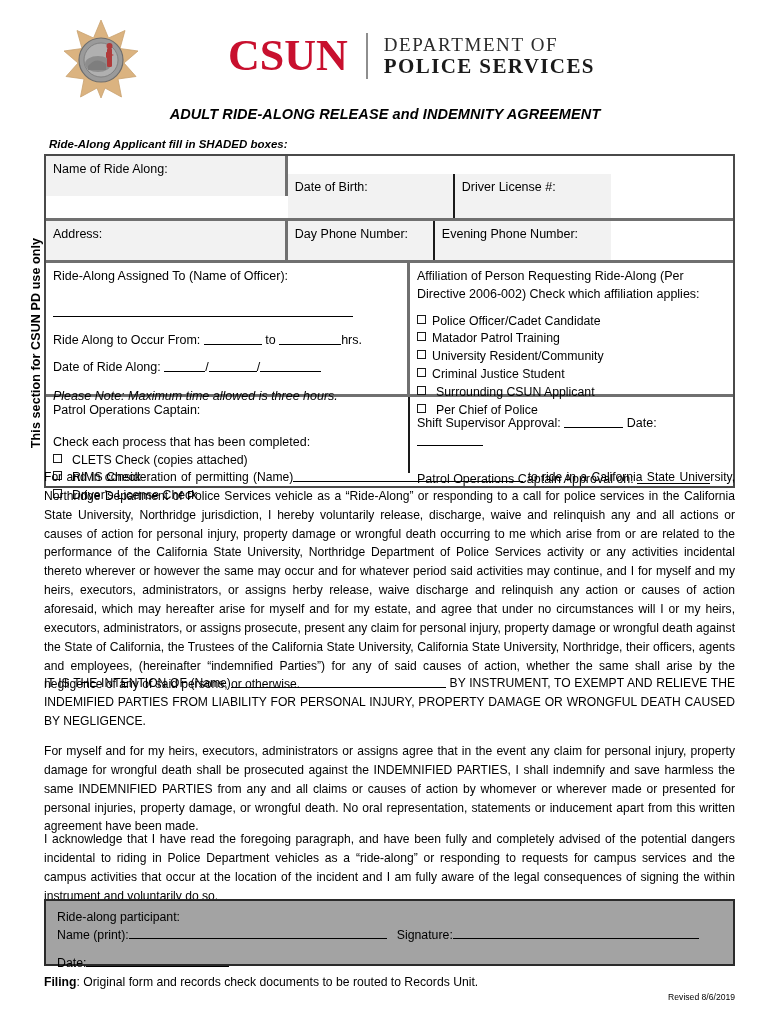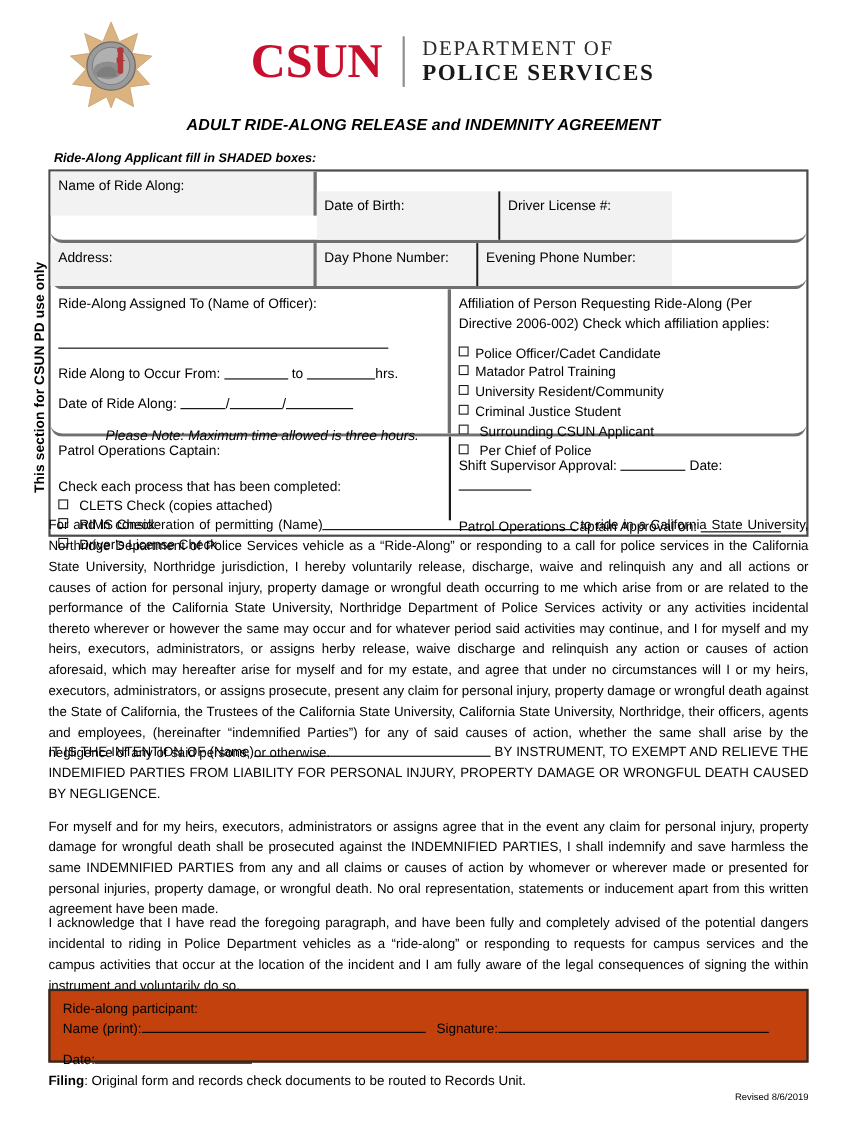--- a/index.html
+++ b/index.html
@@ -104,21 +104,20 @@
   .form-table {
     position: absolute;
     left: 44px; top: 154px;
     width: 691px;
     border: 2px solid #4a4a4a;
     box-sizing: border-box;
   }
   .trow {
     display: flex;
     box-sizing: border-box;
-    border-radius: 11px;
   }
   .trow.sep { border-bottom: 3px solid #707070; }
 
   .cell {
     box-sizing: border-box;
     padding: 5px 7px 4px 7px;
     font-size: 12.5px;
     line-height: 1.42;
   }
   .shade { background: #f2f2f2; }
@@ -146,21 +145,21 @@
   .cbox {
     display: inline-block;
     width: 7px; height: 7px;
     border: 1px solid #1a1a1a;
     margin-right: 6px;
     vertical-align: 1px;
     background: #fff;
   }
   .cbox.wide-gap { margin-right: 10px; }
 
-  .note-italic { font-style: italic; margin-left: 43px; }
+  .note-italic { font-style: italic; }
 
   
   .body-text {
     position: absolute;
     left: 44px;
     width: 691px;
     font-size: 12.1px;
     line-height: 1.56;
     text-align: justify;
     text-justify: inter-word;
@@ -179,21 +178,21 @@
   .blank-230 { width: 230px; }
   .blank-215 { width: 215px; }
 
   
   .sig-box {
     position: absolute;
     left: 44px; top: 899px;
     width: 691px; height: 67px;
     box-sizing: border-box;
     border: 2px solid #2a2a2a;
-    background: #c2410c;
+    background: #a3a3a3;
     padding: 7px 11px;
     font-size: 12.3px;
     line-height: 1.5;
   }
   .sig-row { display: flex; align-items: baseline; }
   .sig-blank {
     display: inline-block;
     border-bottom: 1px solid #000;
     height: 12px;
   }

